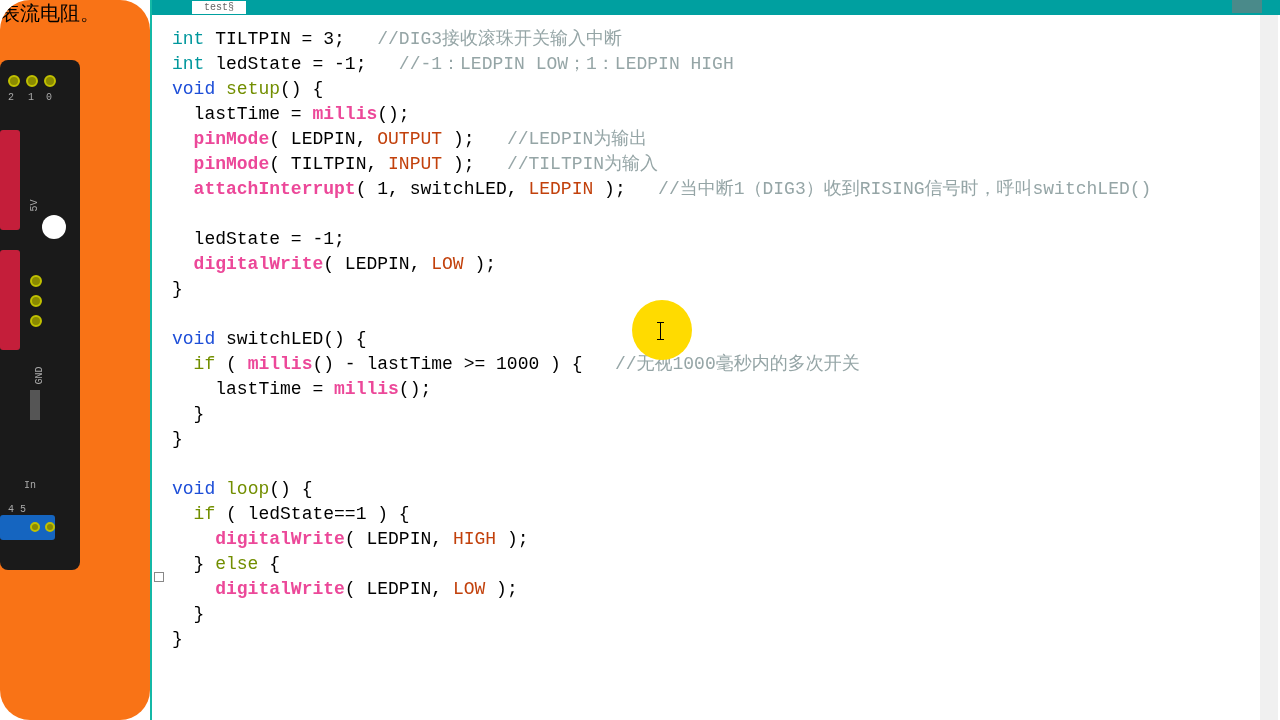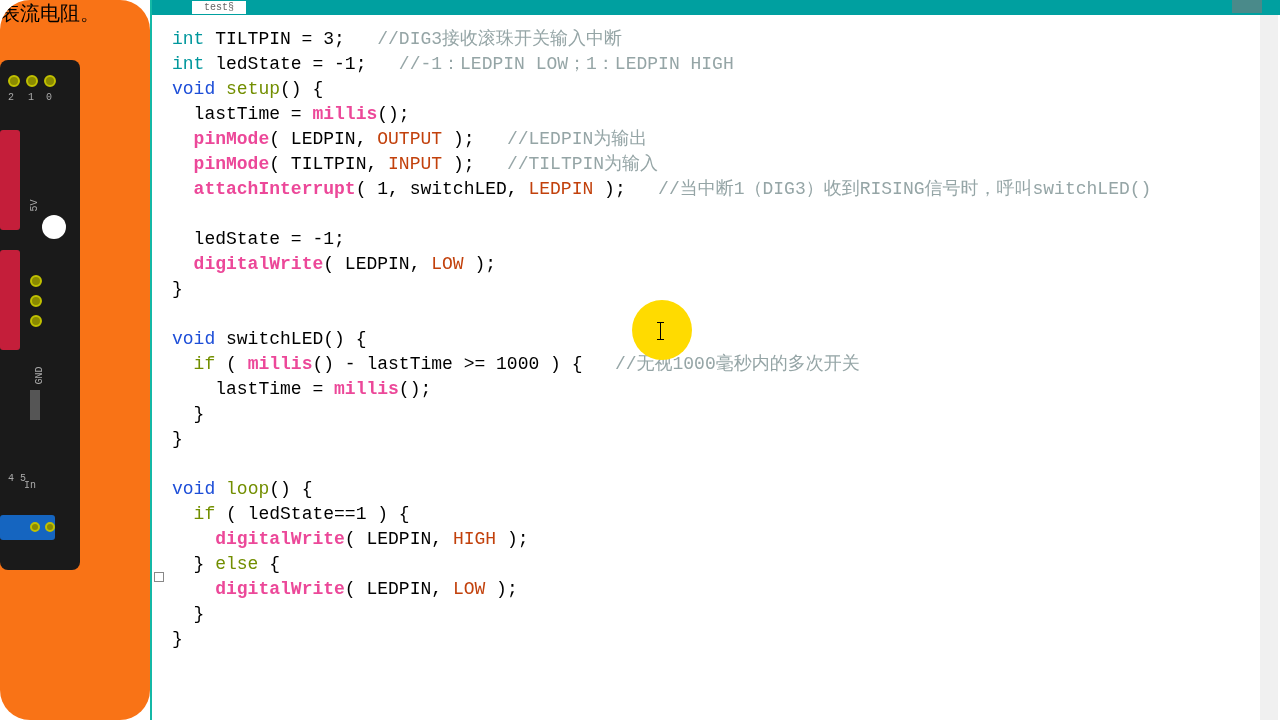--- a/index.html
+++ b/index.html
@@ -195,21 +195,21 @@
     <div class="board-circle-white" style="top:155px; left:42px;"></div>
 
     <div class="board-pin-yellow" style="top:215px; left:30px;"></div>
     <div class="board-pin-yellow" style="top:235px; left:30px;"></div>
     <div class="board-pin-yellow" style="top:255px; left:30px;"></div>
 
     <div class="board-gnd" style="top:310px; left:30px;">GND</div>
     <div style="position:absolute; top:330px; left:30px; width:10px; height:30px; background:#555;"></div>
 
     <div class="board-label" style="top:420px; left:24px;">In</div>
-    <div class="board-label" style="top:413px; left:8px;">4 5</div>
+    <div class="board-label" style="top:444px; left:8px;">4 5</div>
 
     <div class="board-blue" style="top:455px; left:0; width:55px; height:25px;"></div>
     <div class="board-pin-yellow" style="top:462px; left:30px; width:10px; height:10px;"></div>
     <div class="board-pin-yellow" style="top:462px; left:45px; width:10px; height:10px;"></div>
   </div>
 </div>
 
 <div class="editor-container">
   <div class="tab-bar" style="position:relative;">
     <div class="tab">test§</div>

